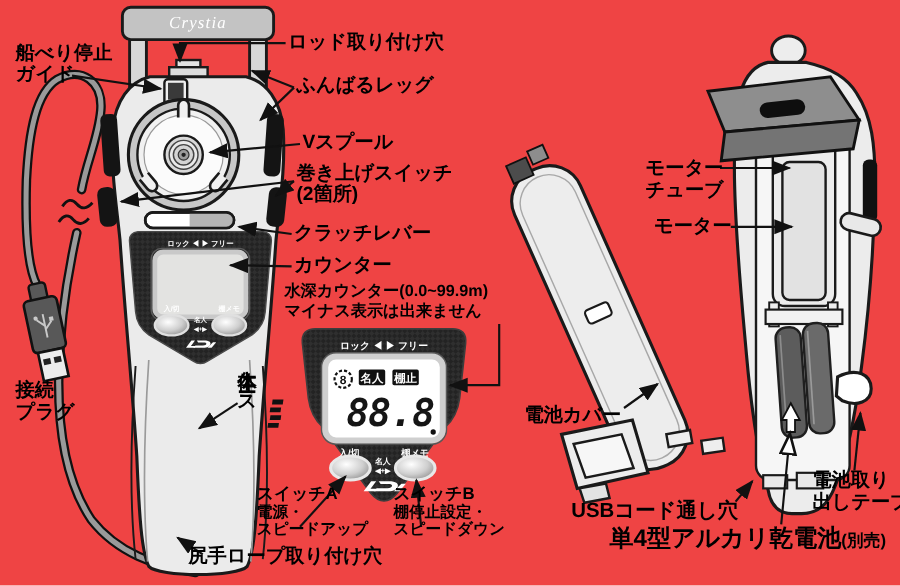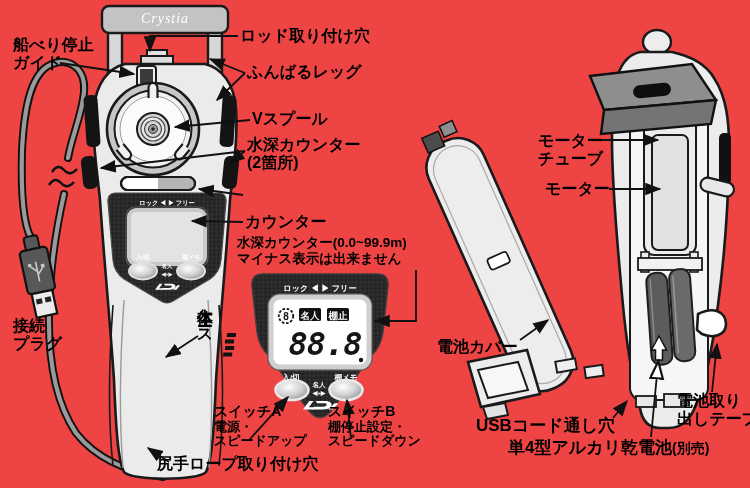--- a/index.html
+++ b/index.html
@@ -258,23 +258,24 @@
 </svg>
 
 <div class="lbl" style="left:240px;top:27px">ロッド取り付け穴</div>
 <div class="lbl" style="left:13px;top:36px">
   <div class="ln">船べり停止</div>
   <div class="ln">ガイド</div>
 </div>
 <div class="lbl" style="left:247px;top:63px">ふんばるレッグ</div>
 <div class="lbl" style="left:252px;top:110px">Vスプール</div>
 <div class="lbl" style="left:247px;top:136px">
-  <div class="ln">水深カウンター</div>
+  <div class="ln">巻き上げスイッチ</div>
   <div class="ln">(2箇所)</div>
 </div>
+<div class="lbl" style="left:245px;top:186px">クラッチレバー</div>
 <div class="lbl" style="left:245px;top:213px">カウンター</div>
 <div class="lbl sm" style="left:237px;top:235px">水深カウンター(0.0~99.9m)</div>
 <div class="lbl sm rg" style="left:237px;top:251px">マイナス表示は出来ません</div>
 <div class="lbl vert" style="left:196px;top:296px">本体ケース</div>
 <div class="lbl" style="left:13px;top:317px">
   <div class="ln">接続</div>
   <div class="ln">プラグ</div>
 </div>
 <div class="lbl" style="left:328px;top:404px">
   <div class="ln" style="font-size:14px">スイッチB</div>
@@ -293,16 +294,16 @@
   <div class="ln">チューブ</div>
 </div>
 <div class="lbl" style="left:545px;top:180px">モーター</div>
 <div class="lbl" style="left:437px;top:338px">電池カバー</div>
 <div class="lbl" style="left:476px;top:416px;font-size:17px">USBコード通し穴</div>
 <div class="lbl" style="left:677px;top:392px">
   <div class="ln">電池取り</div>
   <div class="ln">出しテープ</div>
 </div>
 <div class="lbl" style="left:508px;top:438px">
-  <span style="font-size:17px">単4型アルカリ乾電池</span><span style="font-size:14px">(別売)</span>
+  <span style="font-size:20px">単4型アルカリ乾電池</span><span style="font-size:14px">(別売)</span>
 </div>
 
 </div>
 
 </body></html>

